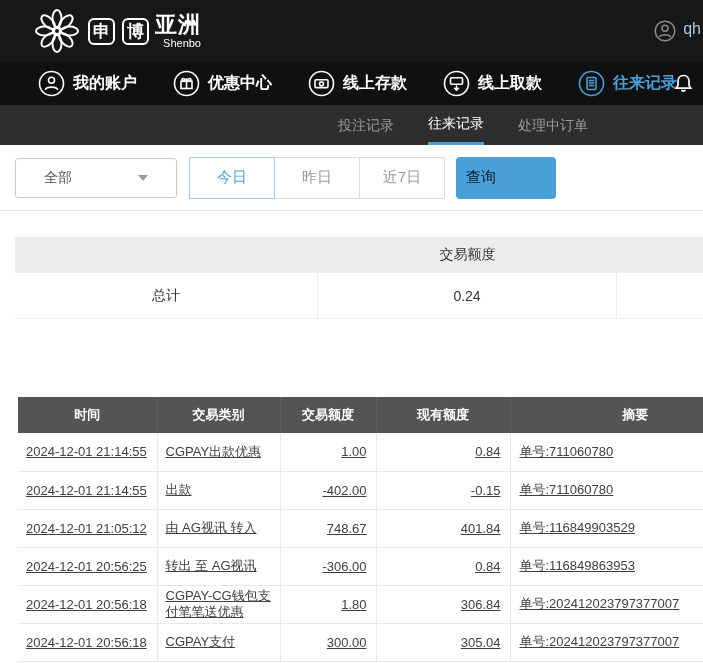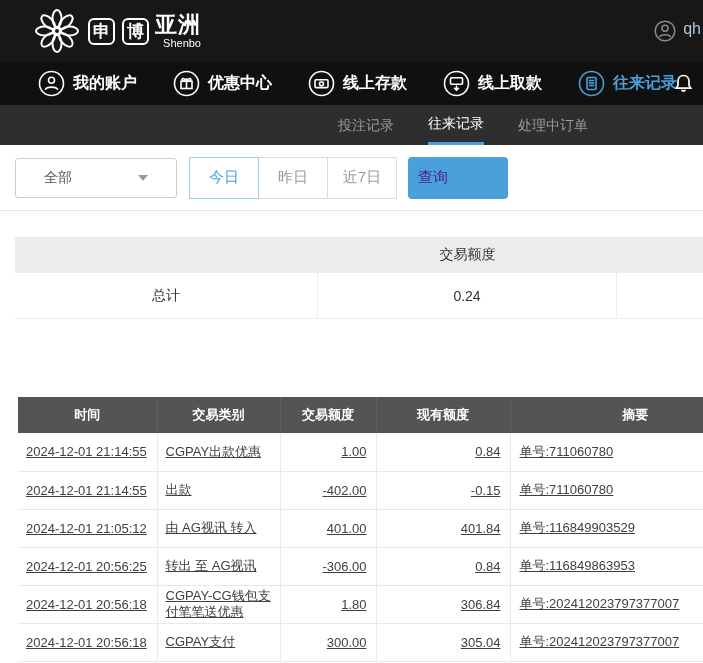--- a/index.html
+++ b/index.html
@@ -38,28 +38,28 @@
     display:flex; align-items:center; padding:0 28px; font-size:14px; color:#555; cursor:pointer;
   }
   .select-caret { margin-left:auto; width:0; height:0; border-left:5px solid transparent;
     border-right:5px solid transparent; border-top:6px solid #999; }
   .date-box {
     margin-left:13px; width:218px; height:40px; border:1px solid #ccc; border-radius:3px;
     display:flex; align-items:center; gap:8px; padding:0 10px; font-size:15px; color:#555; cursor:pointer;
   }
   .btn-group { display:flex; margin-left:12px; }
   .quick-btn {
-    width:70px; height:42px; background:#fff; border:1px solid #ddd; font-size:15px; color:#9a9a9a;
+    width:86px; height:42px; background:#fff; border:1px solid #ddd; font-size:15px; color:#9a9a9a;
     display:flex; align-items:center; justify-content:center; cursor:pointer; margin-left:-1px;
   }
   .quick-btn:first-child { margin-left:0; }
   .quick-btn.active { border:1px solid #a3cce8; color:#4aa0d8; position:relative; z-index:2; }
   .search-btn {
     margin-left:11px; width:100px; height:42px; background:#4aa0d8; border:none; border-radius:4px;
-    color:#4c1d95; font-size:15px; text-align:left; padding-left:10px; cursor:pointer;
+    color:#0f172a; font-size:15px; text-align:left; padding-left:10px; cursor:pointer;
     font-family:"Liberation Sans","DejaVu Sans",sans-serif;
   }
   
   .summary { margin:26px 0 0 15px; width:745px; }
   .summary-head { display:flex; height:36px; background:#ececec; }
   .summary-head .sh-cell { display:flex; align-items:center; justify-content:center; font-size:14px; color:#333; }
   .sh-c1 { width:303px; } .sh-c2 { width:299px; } .sh-c3 { width:143px; }
   .summary-body { display:flex; height:46px; border-bottom:1px solid #ededed; }
   .summary-body .sb-cell { display:flex; align-items:center; justify-content:center; font-size:14px; color:#333;
     border-right:1px solid #ededed; }
@@ -247,21 +247,21 @@
         <tr>
           <td class="c-time">2024-12-01 21:14:55</td>
           <td class="c-type">出款</td>
           <td class="c-amt">-402.00</td>
           <td class="c-bal">-0.15</td>
           <td class="c-memo">单号:711060780</td>
         </tr>
         <tr>
           <td class="c-time">2024-12-01 21:05:12</td>
           <td class="c-type">由 AG视讯 转入</td>
-          <td class="c-amt">401.00</td>
+          <td class="c-amt">748.67</td>
           <td class="c-bal">401.84</td>
           <td class="c-memo">单号:116849903529</td>
         </tr>
         <tr>
           <td class="c-time">2024-12-01 20:56:25</td>
           <td class="c-type">转出 至 AG视讯</td>
           <td class="c-amt">-306.00</td>
           <td class="c-bal">0.84</td>
           <td class="c-memo">单号:116849863953</td>
         </tr>

